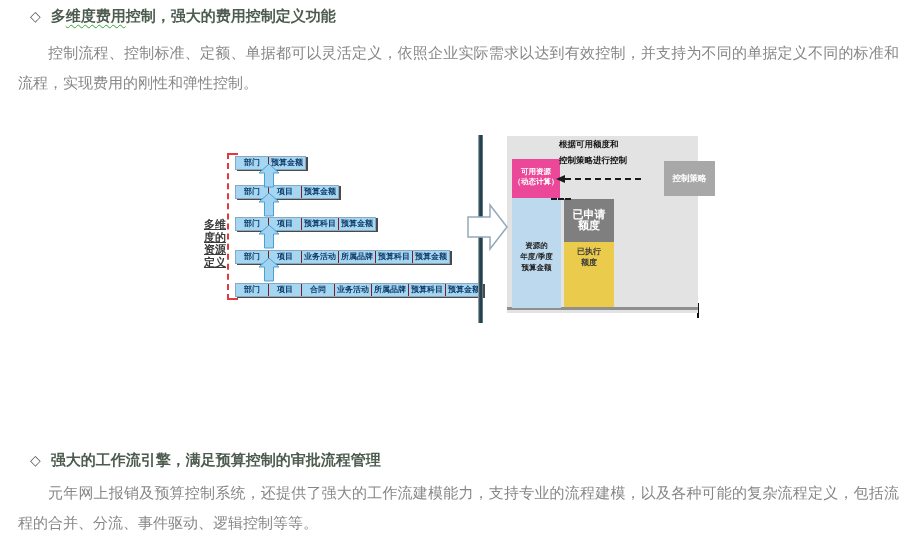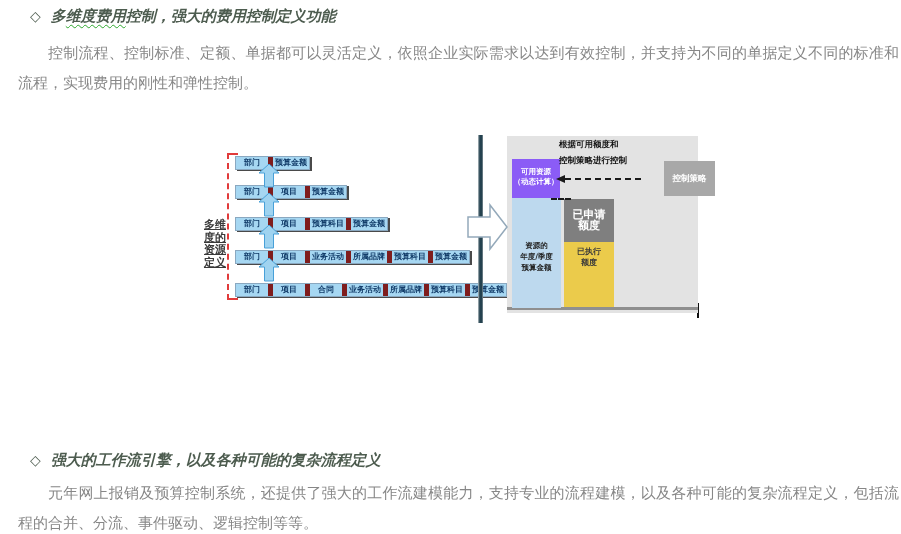--- a/index.html
+++ b/index.html
@@ -1,45 +1,45 @@
 <!DOCTYPE html>
 <html><head>
 <meta charset="utf-8">
 <style>
   html,body{margin:0;padding:0;background:#fff;}
   #page{position:relative;width:901px;height:534px;background:#fff;overflow:hidden;
         font-family:"DejaVu Sans","Liberation Sans",sans-serif;}
   
   .sec-title{position:absolute;left:0;padding-left:30px;font-size:15px;font-weight:bold;
-             color:#4d5c4f;line-height:18px;white-space:nowrap;font-style:italic;}
+             color:#4d5c4f;line-height:18px;white-space:nowrap;}
   .sec-title .bullet{margin-right:10px;font-size:14px;}
   .wavy{text-decoration-line:underline;text-decoration-style:wavy;
         text-decoration-color:#2ea82e;text-decoration-thickness:1px;text-underline-offset:3px;}
   .para{position:absolute;left:10px;width:881px;margin:8px;font-size:15px;color:#878787;
         line-height:30px;text-align:justify;text-indent:2em;}
   
   .prow{position:absolute;left:235px;height:12px;display:flex;z-index:1;
         box-shadow:2px 1px 0 #4a4a4a;border:1px solid #8aa8c0;background:#a6d7f2;}
   .pseg{height:12px;line-height:12px;font-size:8px;font-weight:bold;color:#123c69;
-        text-align:center;background:#a6d7f2;border-right:5px solid #7f1d1d;overflow:hidden;}
+        text-align:center;background:#a6d7f2;border-right:1px solid #7f1d1d;overflow:hidden;}
   .pseg:last-child{border-right:none;}
   .up-arrow{position:absolute;left:259px;z-index:3;}
   #bracket{position:absolute;left:227px;top:153px;width:9px;height:143px;
            border-left:2px dashed #e13b3b;border-top:2px dashed #e13b3b;border-bottom:2px dashed #e13b3b;}
   #axis-label{position:absolute;left:202px;top:219px;width:26px;font-size:11px;font-weight:bold;
               color:#3a3a3a;line-height:12.5px;text-align:center;text-decoration:underline;}
   
   #vbar{position:absolute;left:478px;top:135px;width:5px;height:188px;
         background:linear-gradient(90deg,#b9c2c6 0%,#24424f 35%,#24424f 75%,#8b989e 100%);z-index:2;}
   #big-arrow{position:absolute;left:460px;top:201px;z-index:4;}
   
   #rpanel{position:absolute;left:507px;top:136px;width:191px;height:177px;background:#e3e3e3;z-index:1;}
   #rpanel .box{position:absolute;text-align:center;font-weight:bold;}
   #baseline{position:absolute;left:0;bottom:3px;width:100%;height:3px;background:#8f8f8f;}
-  #available-box{left:5px;top:23px;width:48px;height:39px;background:#8b5cf6;color:#fff;
+  #available-box{left:5px;top:23px;width:48px;height:39px;background:#ec4899;color:#fff;
                  font-size:7.5px;line-height:10px;padding-top:8px;box-sizing:border-box;}
   #resource-box{left:5px;top:62px;width:49px;height:110px;background:#bdd9ee;color:#222;
                 font-size:7.5px;line-height:11px;padding-top:42px;box-sizing:border-box;}
   #applied-box{left:57px;top:63px;width:50px;height:43px;background:#7f7f7f;color:#fff;
                font-size:11px;line-height:11px;padding-top:10px;box-sizing:border-box;}
   #executed-box{left:57px;top:106px;width:50px;height:65px;background:#ebcb4b;color:#3a3a3a;
                 font-size:8px;line-height:11px;padding-top:4px;box-sizing:border-box;}
   #strategy-box{left:132px;top:25px;width:51px;height:35px;background:#a8a8a8;color:#fff;
                 font-size:8.5px;line-height:35px;margin-left:25px;}
   #annotation{position:absolute;left:52px;top:0;font-size:8.5px;font-weight:bold;color:#111;
@@ -146,18 +146,18 @@
         <div>根据可用额度和</div>
         <div>控制策略进行控制</div>
       </div>
     <div id="dash-arrow"></div>
     <div id="dash-head"></div>
     <div id="mini-dash"></div>
   </div>
   <div id="tick"></div>
 
   <div class="sec-title" style="top:451px;">
-    <span class="bullet">◇</span><span>强大的工作流引擎，以及各种可能的复杂流程定义</span>
+    <span class="bullet">◇</span><span>强大的工作流引擎，满足预算控制的审批流程管理</span>
   </div>
 
   <p class="para" style="top:470px;">元年网上报销及预算控制系统，还提供了强大的工作流建模能力，支持专业的流程建模，以及各种可能的复杂流程定义，包括流程的合并、分流、事件驱动、逻辑控制等等。</p>
 
 </div>
 
 </body></html>

